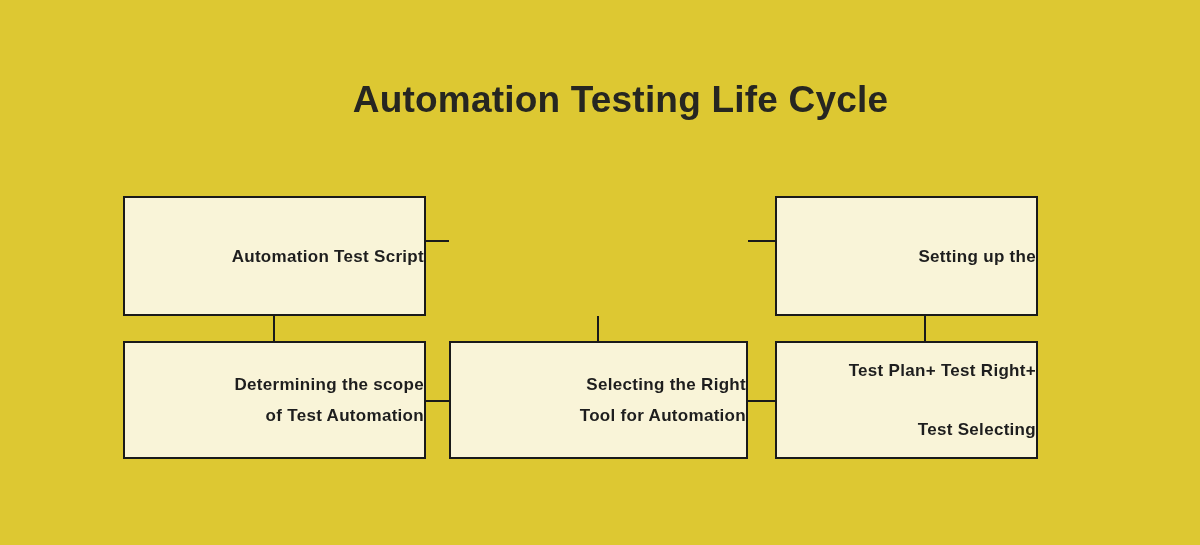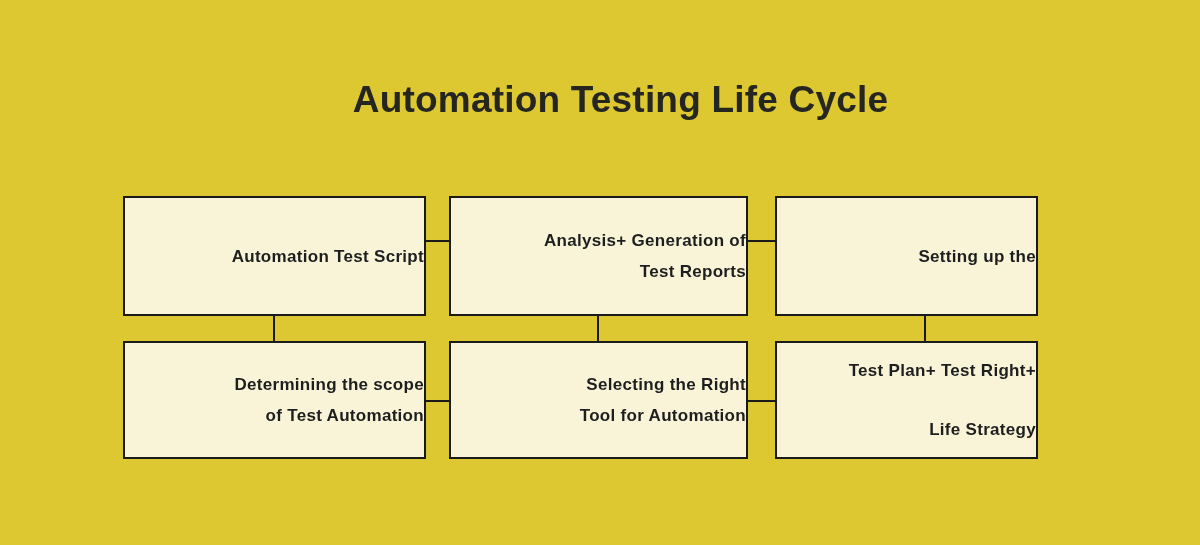--- a/index.html
+++ b/index.html
@@ -73,39 +73,35 @@
 </head>
 <body>
 
 <div class="canvas">
 
   <div class="title">Automation Testing Life Cycle</div>
 
   <div class="node pos-r1 pos-c1">
     <span>Automation Test Script</span>
   </div>
-  <div class="node pos-r1 pos-c2">
-    <span>Analysis+ Generation of</span>
-    <span>Test Reports</span>
-  </div>
   <div class="node pos-r1 pos-c3">
     <span>Setting up the</span>
   </div>
 
   <div class="node pos-r2 pos-c2">
     <span>Selecting the Right</span>
     <span>Tool for Automation</span>
   </div>
   <div class="node pos-r2 pos-c1">
     <span>Determining the scope</span>
     <span>of Test Automation</span>
   </div>
   <div class="node pos-r2 pos-c3">
     <span>Test Plan+ Test Right+</span>
-    <span>Life Strategy</span>
+    <span>Test Selecting</span>
   </div>
 
   <div class="connector conn-h h-top-1"></div>
   <div class="connector conn-h h-top-2"></div>
   <div class="connector conn-v v-1"></div>
   <div class="connector conn-v v-2"></div>
   <div class="connector conn-v v-3"></div>
   <div class="connector conn-h h-bot-1"></div>
   <div class="connector conn-h h-bot-2"></div>
 

